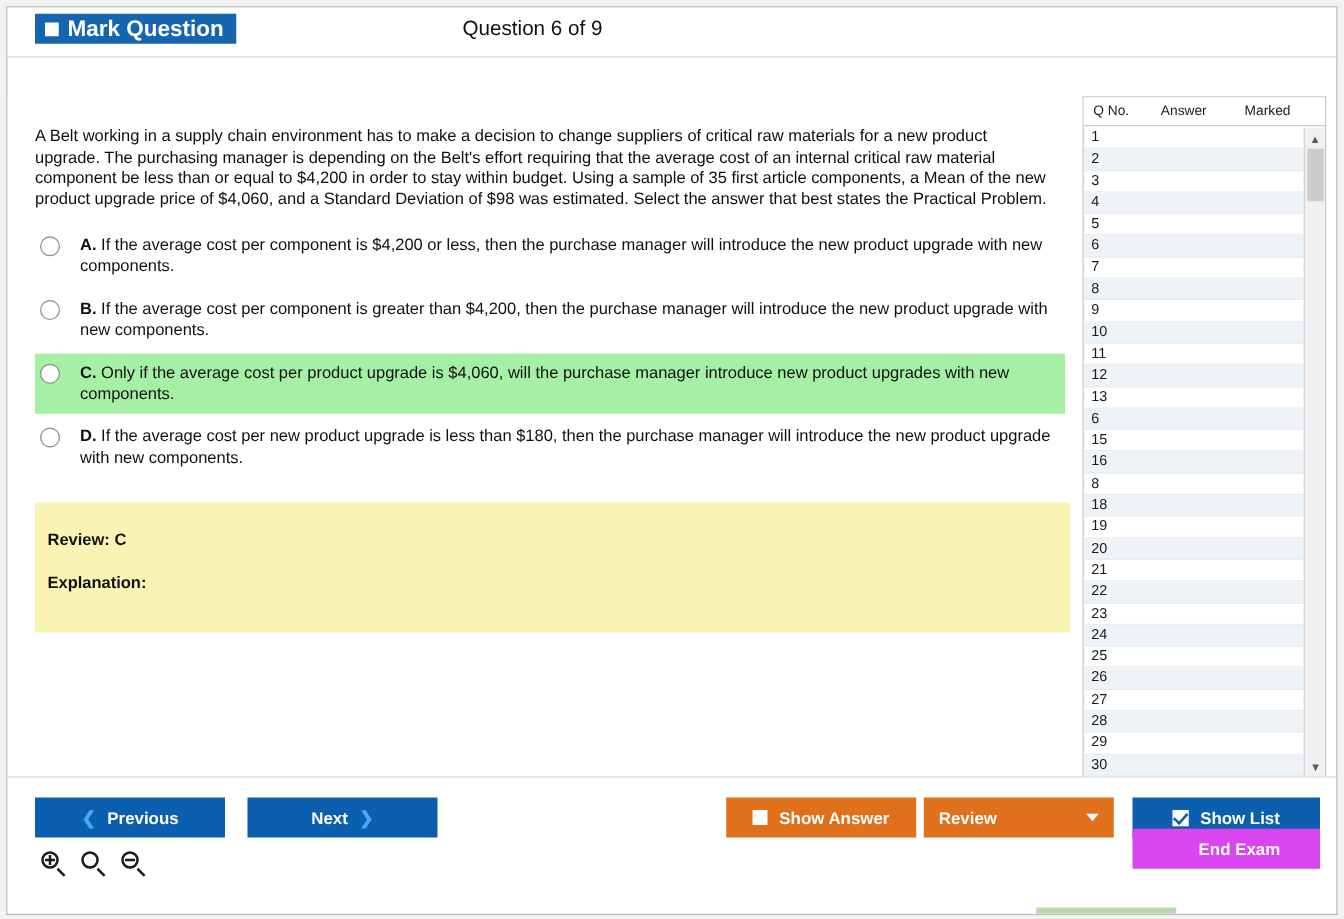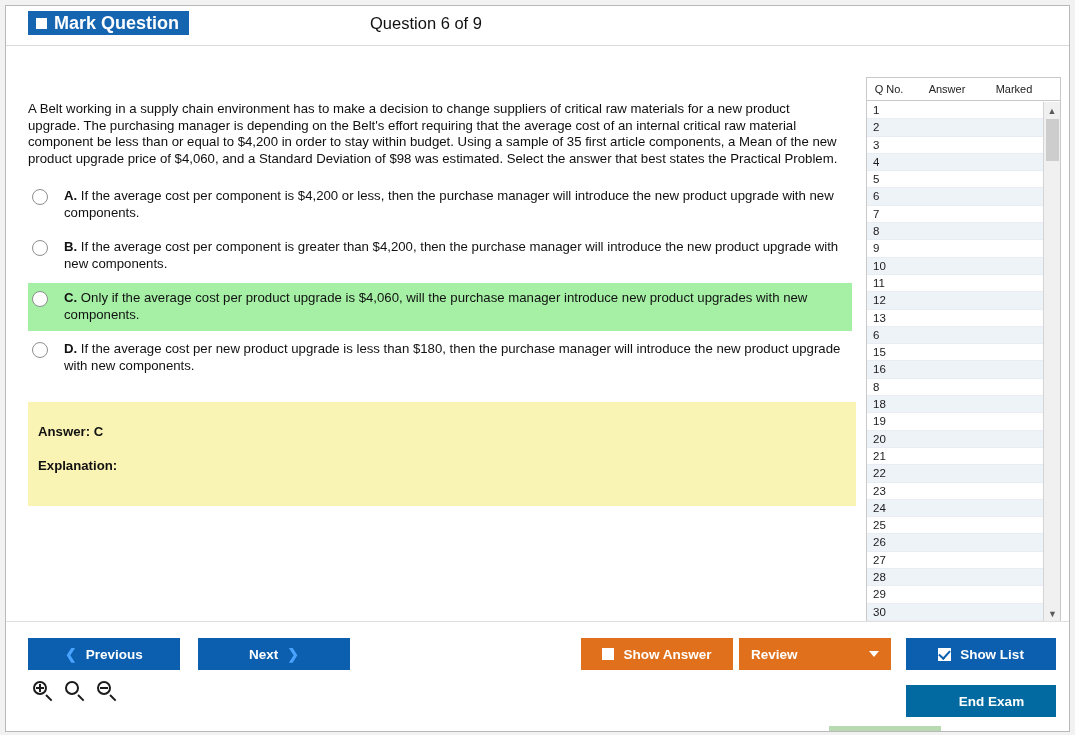--- a/index.html
+++ b/index.html
@@ -249,21 +249,21 @@
   }
   .btn-showlist .chk::after {
     content: "";
     position: absolute; left: 3px; top: 0px;
     width: 5px; height: 9px;
     border: solid #0b5fae;
     border-width: 0 2px 2px 0;
     transform: rotate(42deg);
   }
   .btn-save { left: 733px; top: 59px; width: 152px; height: 32px; background: #123a57; }
-  .btn-end  { left: 900px; top: 63px; width: 150px; height: 32px; background: #0369a1; padding-left: 27px; }
+  .btn-end  { left: 900px; top: 41px; width: 150px; height: 32px; background: #d946ef; padding-left: 27px; }
 
   .zooms {
     position: absolute;
     left: 26px; top: 58px;
     display: flex;
     gap: 10px;
     align-items: center;
   }
   .zicon {
     width: 22px; height: 22px;
@@ -342,21 +342,21 @@
       </div>
 
       <div class="opt">
         <span class="radio"></span>
         <span class="ltr">D.</span>
         <span>If the average cost per new product upgrade is less than $180, then the purchase manager will introduce the new product upgrade with new components.</span>
       </div>
     </div>
 
     <div class="answerbox">
-      <div class="line">Answer: C</div>
+      <div class="line">Review: C</div>
       <div class="line">Explanation:</div>
     </div>
 
     <div class="listpane">
       <div class="listhead">
         <div class="c-no">Q No.</div>
         <div class="c-ans">Answer</div>
         <div class="c-mark">Marked</div>
       </div>
       <div class="rows" id="list-rows">

